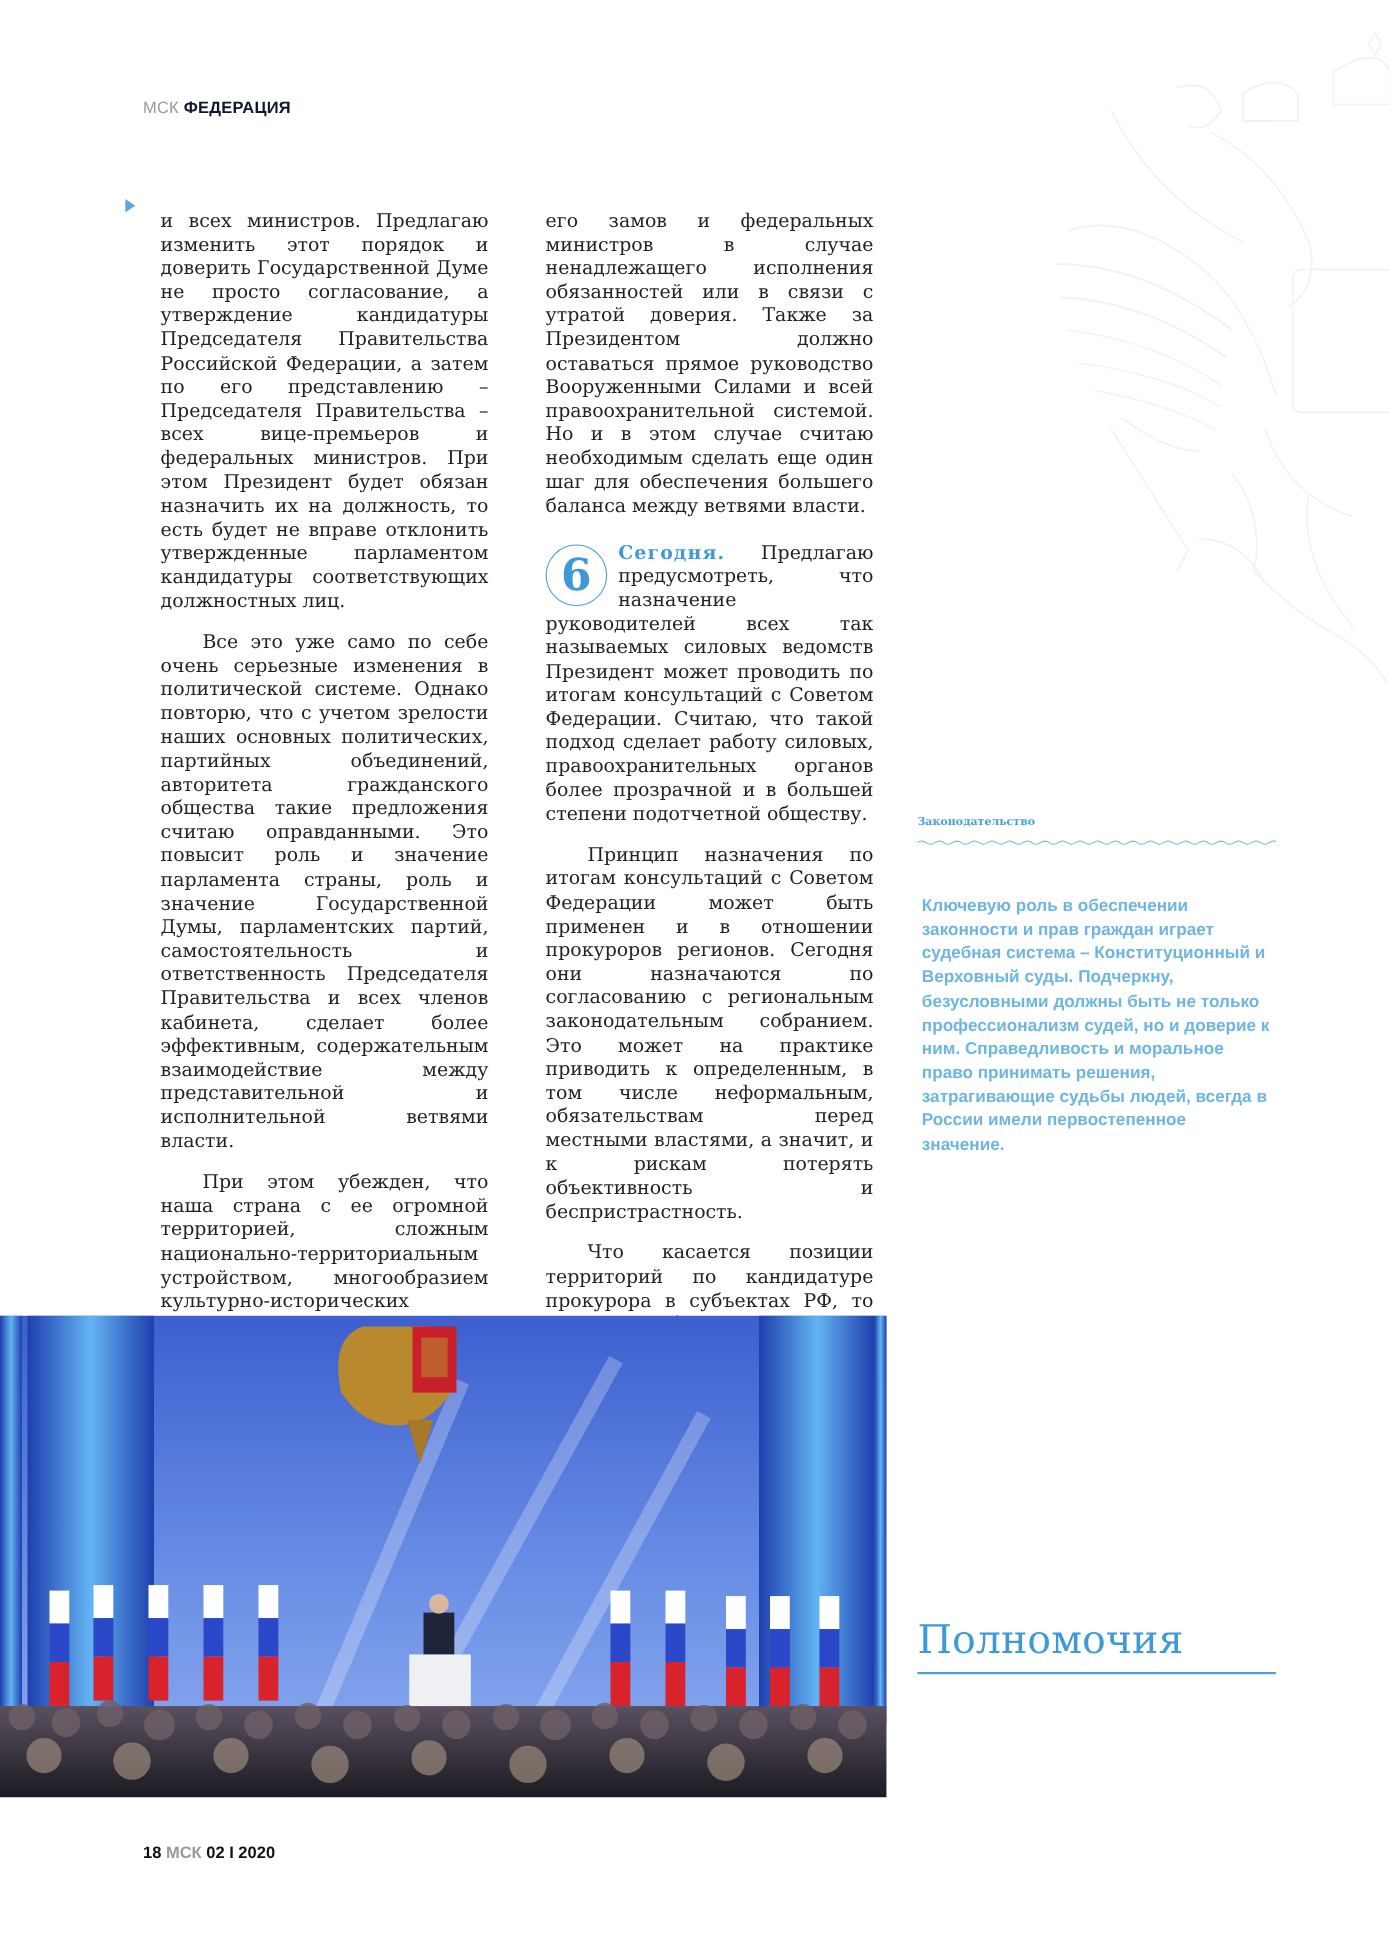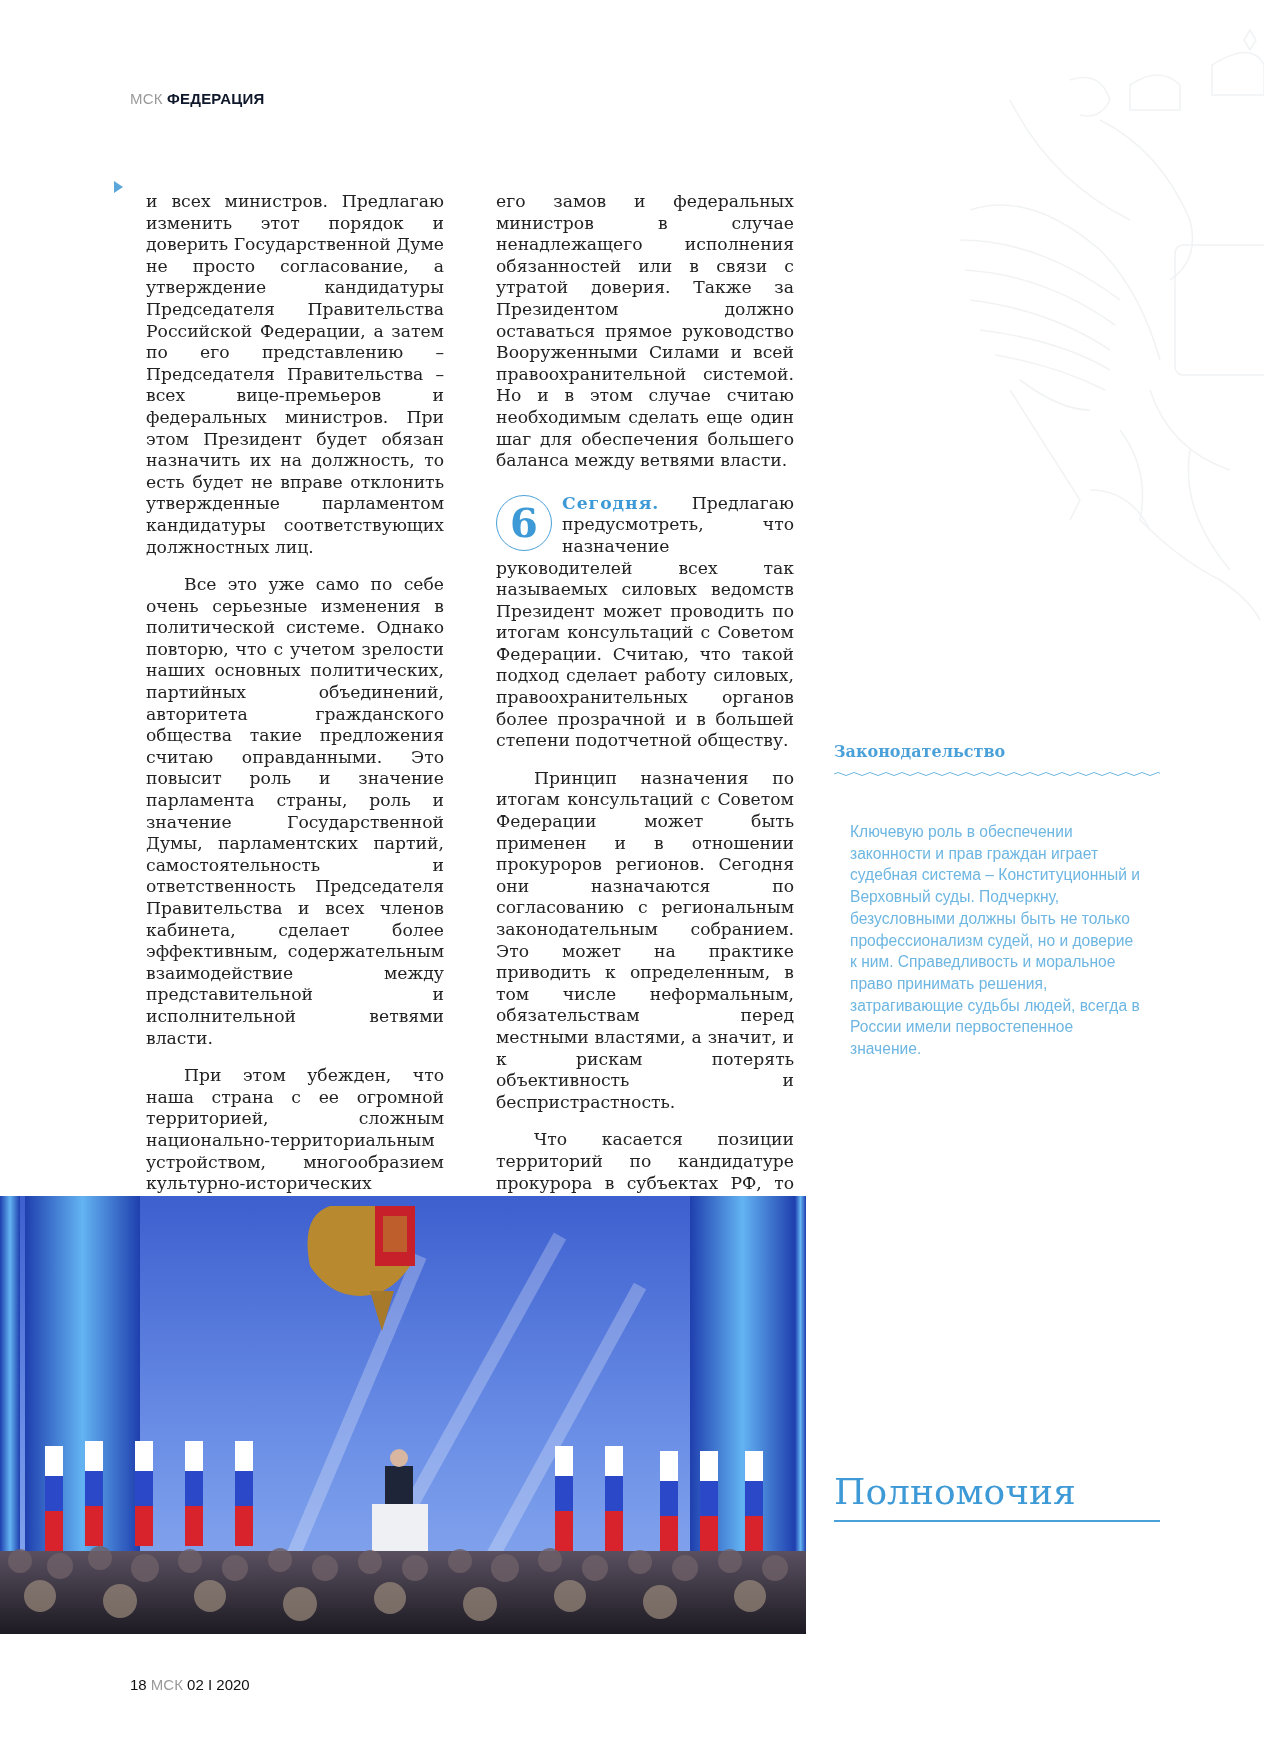--- a/index.html
+++ b/index.html
@@ -21,31 +21,31 @@
 
   #continue-marker { position:absolute; left:114px; top:181px; width:0; height:0; border-top:6px solid transparent; border-bottom:6px solid transparent; border-left:9px solid #5ba7d9; }
 
   #point-six { margin-top:21px; }
   #six-badge { float:left; width:54px; height:54px; border:1px solid #4aa0d8; border-radius:50%; margin:2px 10px 2px 0; display:flex; align-items:center; justify-content:center; color:#3d9ad6; font-size:40px; font-weight:bold; font-family:"DejaVu Serif", serif; line-height:1; }
   #six-lead { color:#3d9ad6; font-weight:bold; letter-spacing:1px; }
 
   #photo { position:absolute; left:0; top:1196px; width:806px; height:438px; overflow:hidden; }
 
   #sidebar { position:absolute; left:834px; top:742px; width:326px; }
-  #sidebar-heading { font-family:"DejaVu Serif", serif; font-weight:bold; color:#4aa0d8; font-size:16px; }
+  #sidebar-heading { font-family:"DejaVu Serif", serif; font-weight:bold; color:#4aa0d8; font-size:10px; }
   #wave { margin-top:8px; width:326px; height:10px; display:block; }
-  .side-text { font-family:"Liberation Sans", sans-serif; color:#6db6e2; font-size:15.6px; line-height:21.7px; margin:16px; }
+  .side-text { font-family:"Liberation Sans", sans-serif; color:#6db6e2; font-size:15.6px; line-height:21.7px; margin:4px;font-weight:bold; }
   #side-p1 { margin-top:42px; }
   #side-p2 { margin-top:22px; }
 
   #powers { position:absolute; left:834px; top:1470px; width:326px; }
   #powers-title { font-family:"DejaVu Serif", serif; color:#3d9ad6; font-size:36px; line-height:44px; font-weight:normal; }
   #powers-rule { height:1.5px; background:#4aa0d8; margin-top:6px; margin-bottom:10px; }
 
-  #folio { position:absolute; left:130px; top:1676px; font-family:"Liberation Sans", sans-serif; font-size:15px; color:#111; }
+  #folio { position:absolute; left:130px; top:1676px; font-family:"Liberation Sans", sans-serif; font-size:15px; color:#111;font-weight:bold; }
   #folio .mck { color:#9a9a9a; }
 </style>
 </head>
 <body>
 
 <svg id="emblem-watermark" viewBox="0 0 314 620">
   <g fill="none" stroke="#e6e9ec" stroke-width="1.6">
     <path d="M300 20 l6 10 l-6 10 l-6 -10z"></path>
     <path d="M262 55 q40 -25 52 0 v30 h-52z"></path>
     <path d="M180 75 q30 -20 50 0 v25 h-50z"></path>

